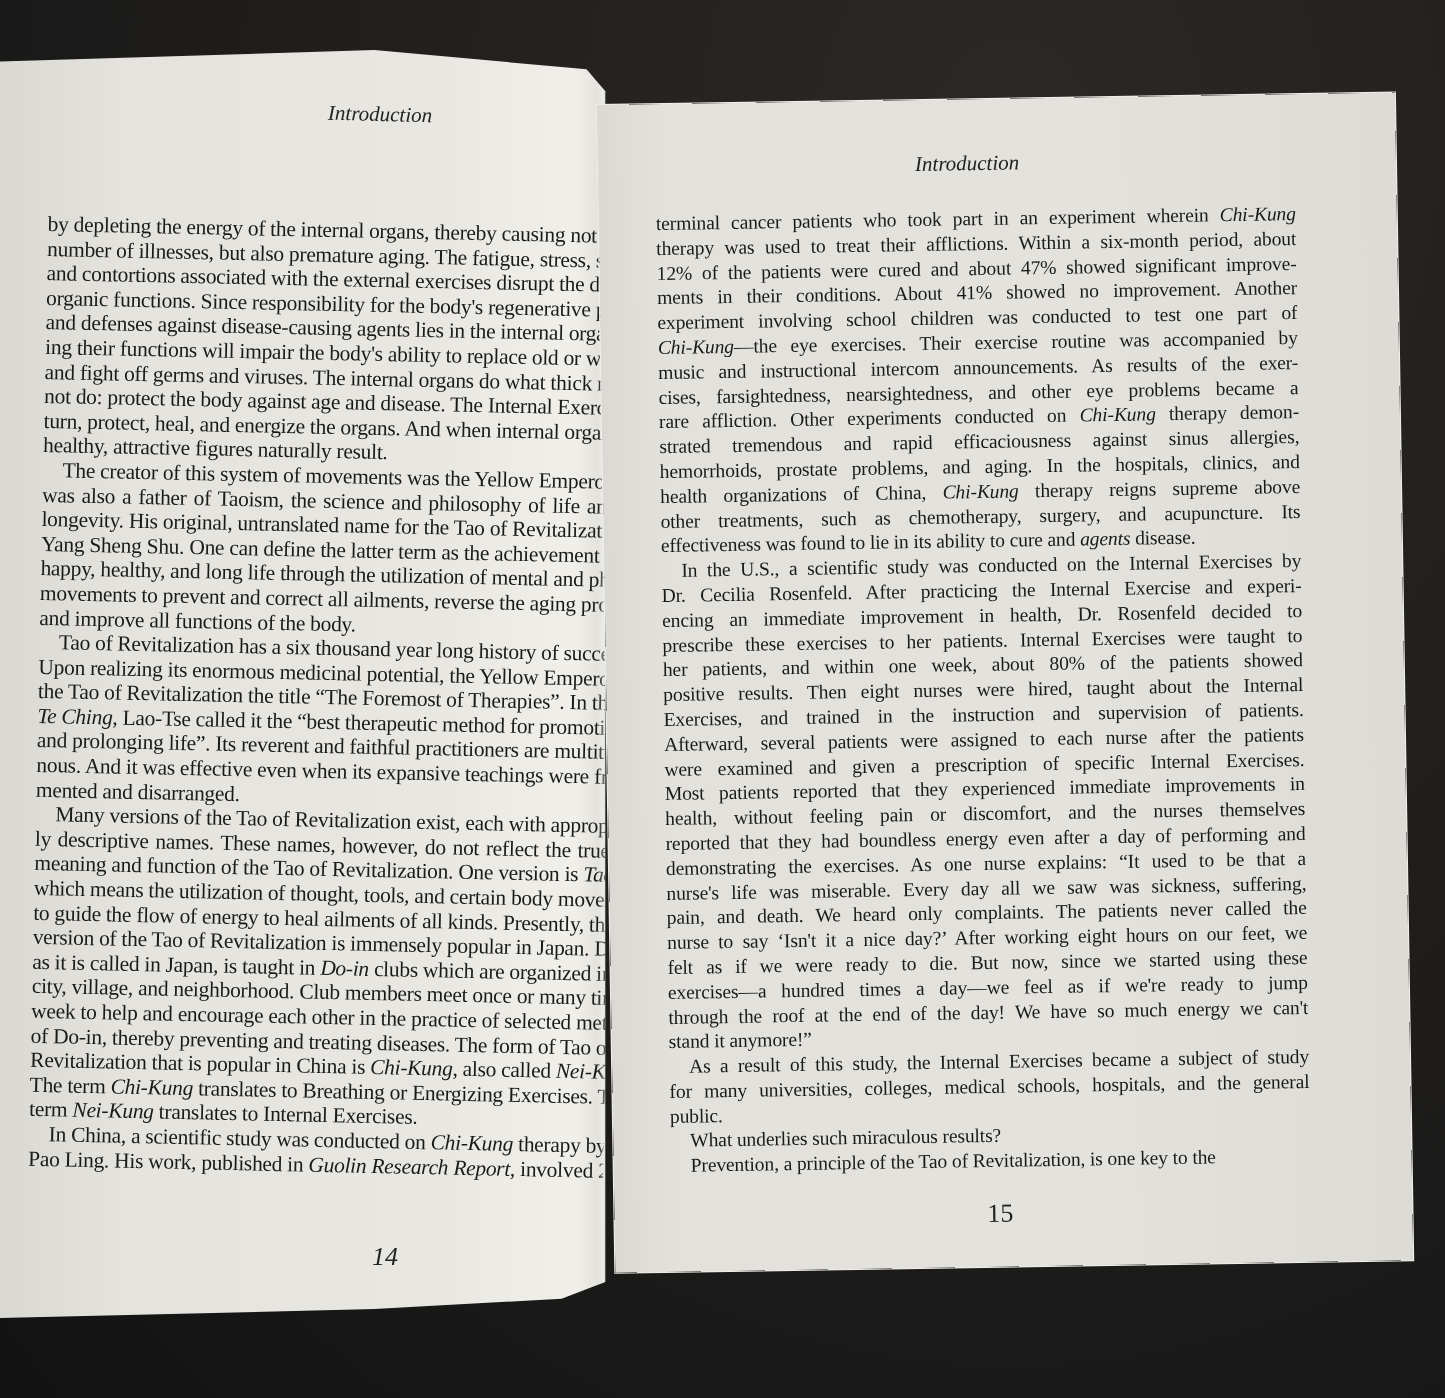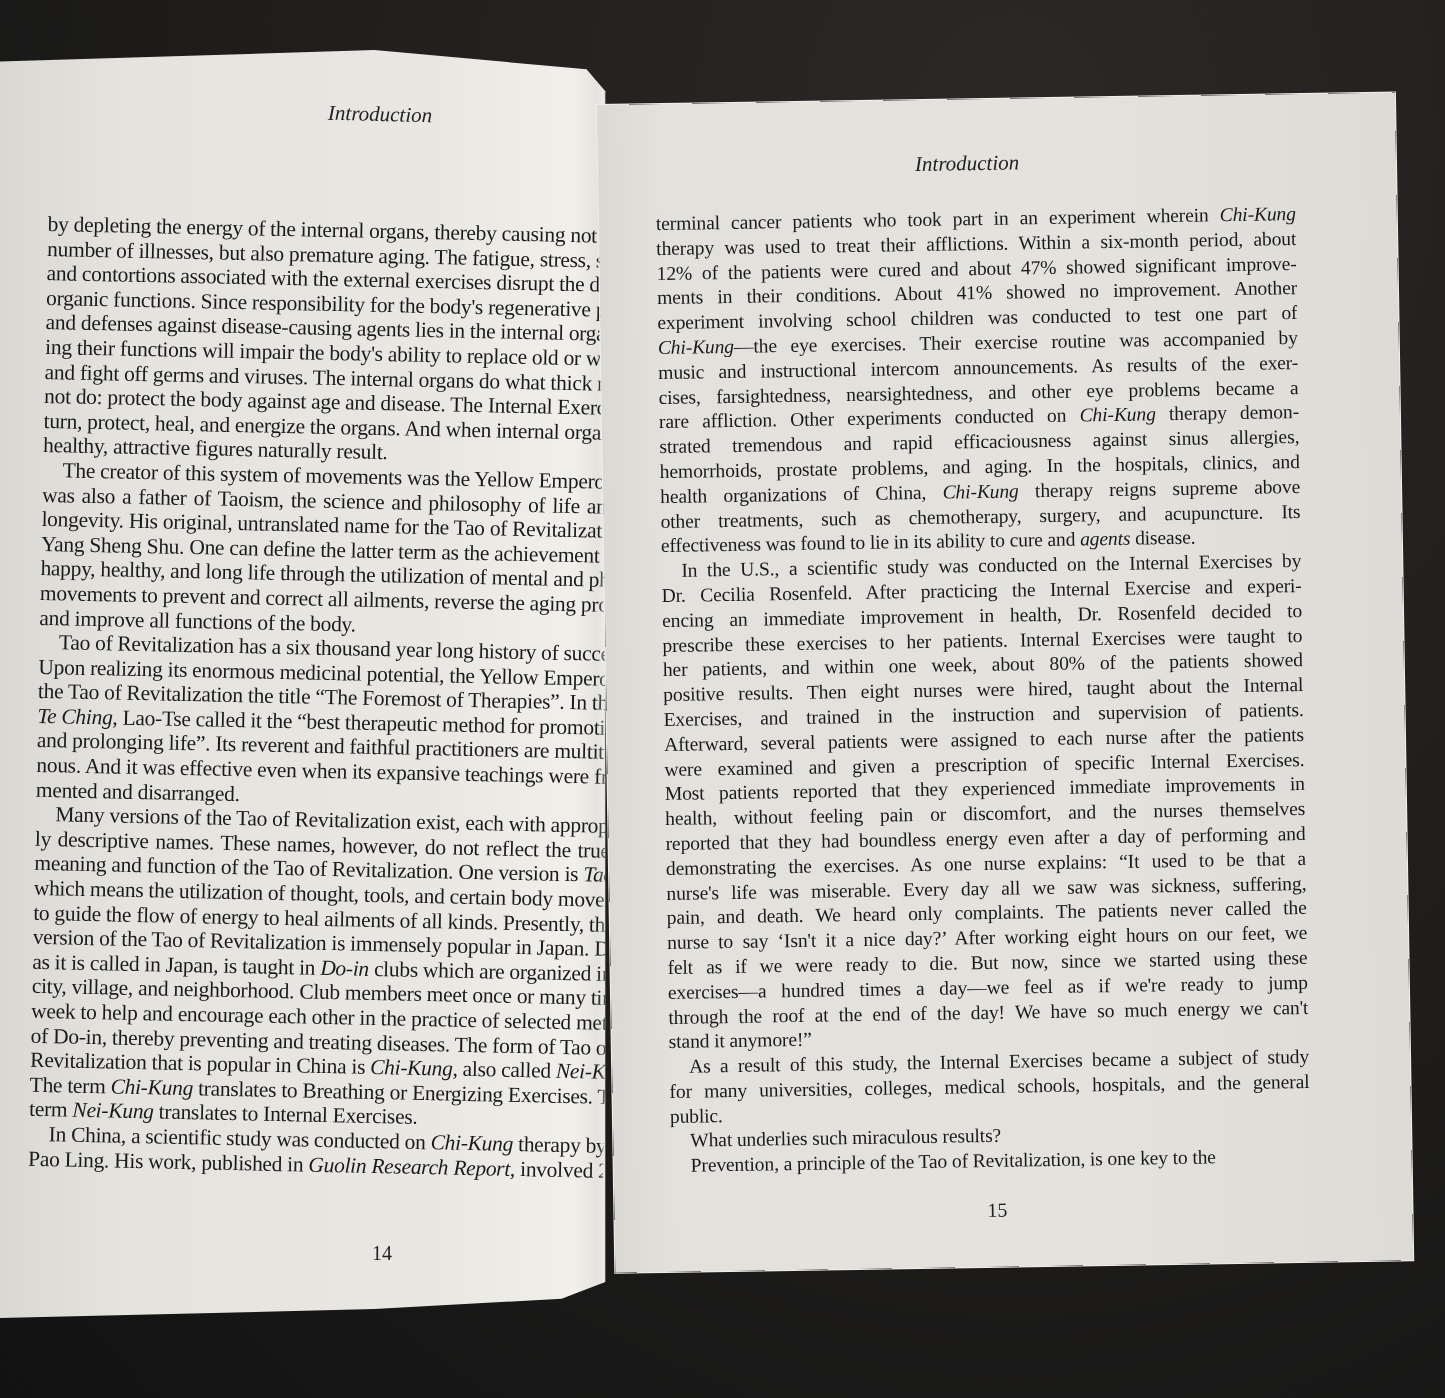--- a/index.html
+++ b/index.html
@@ -47,21 +47,21 @@
     }
     .right-text {
       position: absolute; left: 57px; top: 108px; width: 640px;
       font-size: 19.6px; line-height: 24.8px;
       text-align: justify;
       letter-spacing: -0.15px;
     }
     .line { display: block; white-space: nowrap; overflow: hidden; text-align-last: justify; }
     .line.last { text-align-last: left; }
     .indent { padding-left: 20px; }
-    .folio { position: absolute; font-size: 20px; color: #222; }
+    .folio { position: absolute; font-size: 26px; color: #222; }
     em { font-style: italic; }
   </style>
 </head>
 <body>
 
 <div class="bg-noise"></div>
 
 <div class="page-left">
   <div class="running-head" style="left:328px; top:52px; transform:rotate(1.5deg);">Introduction</div>
   <div class="left-text">
@@ -98,21 +98,21 @@
       <span class="line">as it is called in Japan, is taught in <em>Do-in</em> clubs which are organized in every</span>
       <span class="line">city, village, and neighborhood. Club members meet once or many times a</span>
       <span class="line">week to help and encourage each other in the practice of selected methods</span>
       <span class="line">of Do-in, thereby preventing and treating diseases. The form of Tao of</span>
       <span class="line">Revitalization that is popular in China is <em>Chi-Kung</em>, also called <em>Nei-Kung</em>.</span>
       <span class="line">The term <em>Chi-Kung</em> translates to Breathing or Energizing Exercises. The</span>
       <span class="line last">term <em>Nei-Kung</em> translates to Internal Exercises.</span>
       <span class="line indent">In China, a scientific study was conducted on <em>Chi-Kung</em> therapy by Dr.</span>
       <span class="line">Pao Ling. His work, published in <em>Guolin Research Report</em>, involved 2,5</span>
     </div>
-  <div class="folio" style="left:372px; top:1192px;">14</div>
+  <div class="folio" style="left:372px; top:1192px;font-style:italic;">14</div>
 </div>
 
 <div class="page-right">
   <div class="running-head" style="left:317px; top:52px;">Introduction</div>
   <div class="right-text">
       <span class="line">terminal cancer patients who took part in an experiment wherein <em>Chi-Kung</em></span>
       <span class="line">therapy was used to treat their afflictions. Within a six-month period, about</span>
       <span class="line">12% of the patients were cured and about 47% showed significant improve-</span>
       <span class="line">ments in their conditions. About 41% showed no improvement. Another</span>
       <span class="line">experiment involving school children was conducted to test one part of</span>

